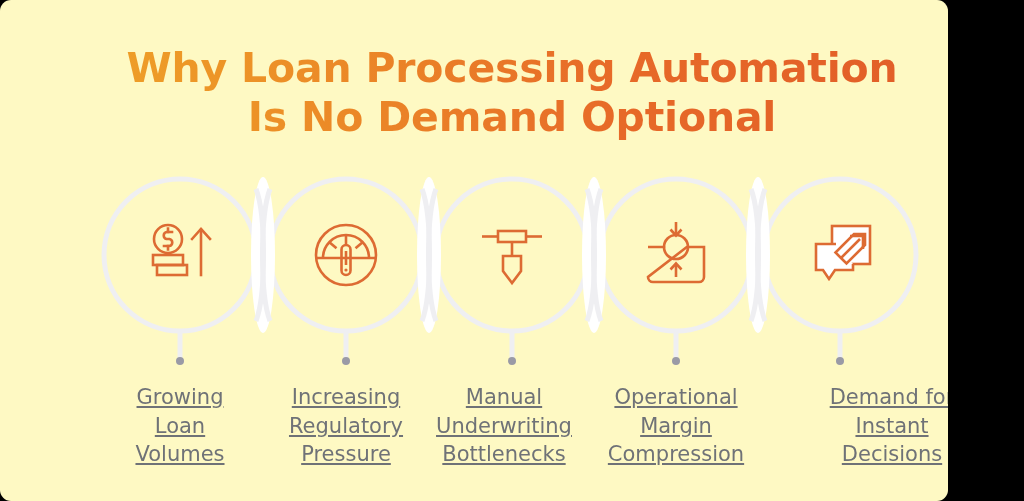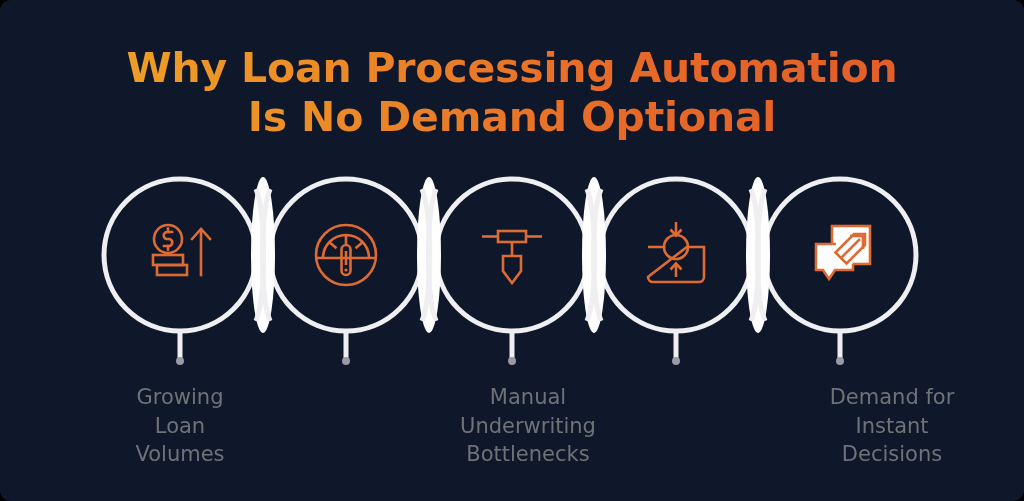--- a/index.html
+++ b/index.html
@@ -8,23 +8,23 @@
     background: #000000;
   }
   body {
     width: 1024px;
     height: 501px;
     overflow: hidden;
     font-family: "Liberation Sans", sans-serif;
   }
   #card {
     position: relative;
-    width: 1024px;
+    width: 948px;
     height: 501px;
-    background: #0f172a;
+    background: #fef9c3;
     border-radius: 11px;
     overflow: hidden;
     box-sizing: border-box;
   }
 
   
   #title-block {
     position: absolute;
     left: 0;
     top: 44px;
@@ -74,20 +74,21 @@
     top: 383px;
     transform: translateX(-50%);
     width: 200px;
     text-align: center;
     color: #6f7277;
     font-family: "DejaVu Sans", sans-serif;
     font-size: 21px;
     line-height: 28.5px;
     font-weight: 400;
     white-space: pre-line;
+    text-decoration: underline;
   }
 </style>
 </head>
 <body>
 
 <div id="card">
 
   <div id="title-block">
     <div class="title-line">Why Loan Processing Automation</div>
     <div class="title-line">Is No Demand Optional</div>
@@ -193,20 +194,26 @@
       <rect x="34" y="13" width="38" height="38" fill="#ffffff"></rect>
       <path d="M38 31 L18 31 V57 H25 L31 66 L37 57 H55 V51" fill="#ffffff"></path>
       <path d="M43 45 L62 26 M52 23 H65 V36"></path>
       <path d="M43 45 L48.5 50.5 L67 32 L67 21 L56 21 L37.5 39.5 Z" fill="none"></path>
     </svg>
   </div>
 
   <div class="label" style="left:180px;">Growing
 Loan
 Volumes</div>
-  <div class="label" style="left:528px;">Manual
+  <div class="label" style="left:346px;">Increasing
+Regulatory
+Pressure</div>
+  <div class="label" style="left:504px;">Manual
 Underwriting
 Bottlenecks</div>
+  <div class="label" style="left:676px;">Operational
+Margin
+Compression</div>
   <div class="label" style="left:892px;">Demand for
 Instant
 Decisions</div>
 
 </div>
 
 </body></html>

